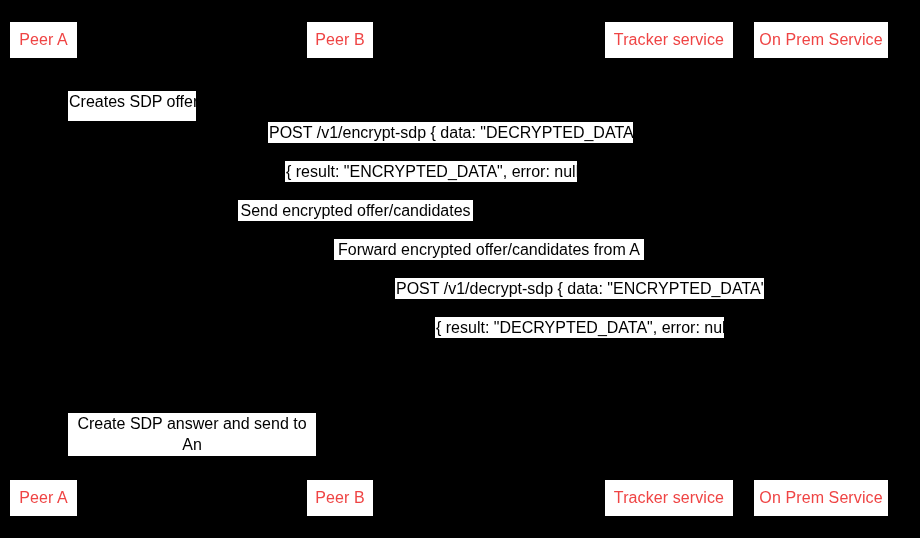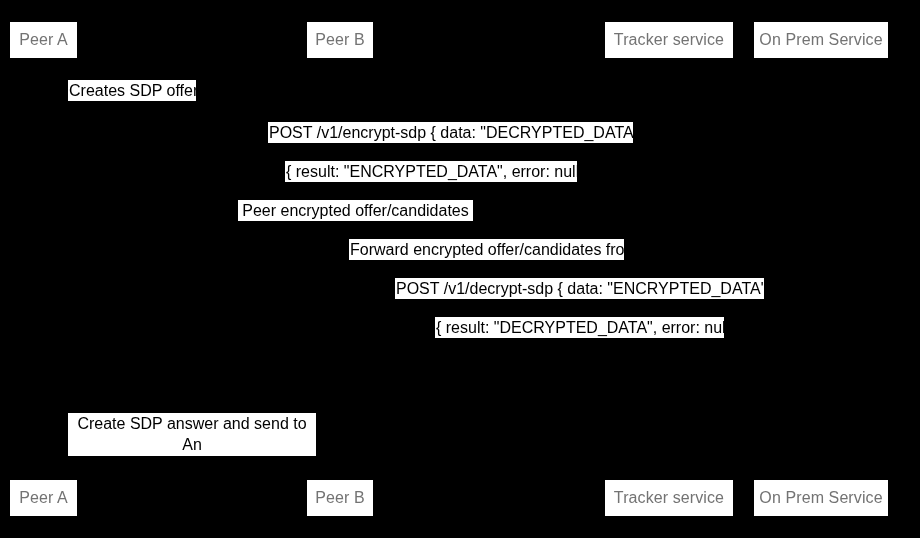--- a/index.html
+++ b/index.html
@@ -22,21 +22,21 @@
   }
   
   .actor-box {
     position: absolute;
     background: #ffffff;
     border: 1px solid #ffffff;
     box-sizing: border-box;
     display: flex;
     align-items: center;
     justify-content: center;
-    color: #737373;
+    color: #ef4444;
     font-size: 16px;
     line-height: 1;
     white-space: nowrap;
     letter-spacing: 0.1px;
   }
   
   .lifeline {
     position: absolute;
     width: 1px;
     background: #000000;
@@ -123,29 +123,29 @@
 
   <div class="msg-line" style="left:340px; top:341px; width:481px;"></div>
   <div class="msg-arrowhead left" style="left:340px; top:337px;"></div>
 
   <div class="msg-line" style="left:43px; top:390px; width:297px;"></div>
   <div class="msg-arrowhead left" style="left:43px; top:386px;"></div>
 
   <div class="self-loop" style="left:43px; top:80px; width:60px; height:28px;"></div>
   <div class="self-loop" style="left:43px; top:410px; width:60px; height:50px;"></div>
 
-  <div class="msg-label" style="left:68px; top:80px; width:128px; height:21px;">Creates SDP offer</div>
+  <div class="msg-label" style="left:68px; top:91px; width:128px; height:30px;">Creates SDP offer</div>
 
   <div class="msg-label" style="left:268px; top:122px; width:365px; height:21px;">POST /v1/encrypt-sdp { data: "DECRYPTED_DATA" }</div>
 
   <div class="msg-label" style="left:285px; top:161px; width:292px; height:21px;">{ result: "ENCRYPTED_DATA", error: null }</div>
 
-  <div class="msg-label" style="left:238px; top:200px; width:235px; height:21px;">Peer encrypted offer/candidates</div>
+  <div class="msg-label" style="left:238px; top:200px; width:235px; height:21px;">Send encrypted offer/candidates</div>
 
-  <div class="msg-label" style="left:349px; top:239px; width:275px; height:21px;">Forward encrypted offer/candidates from A</div>
+  <div class="msg-label" style="left:334px; top:239px; width:310px; height:21px;">Forward encrypted offer/candidates from A</div>
 
   <div class="msg-label" style="left:395px; top:278px; width:369px; height:21px;">POST /v1/decrypt-sdp { data: "ENCRYPTED_DATA" }</div>
 
   <div class="msg-label" style="left:435px; top:317px; width:289px; height:21px;">{ result: "DECRYPTED_DATA", error: null }</div>
 
 
   <div class="msg-label multiline" style="left:68px; top:413px; width:248px; height:43px;">Create SDP answer and send to An
 using the same mechanism</div>
 
   <div class="actor-box" style="left:10px; top:480px; width:67px; height:36px;">

